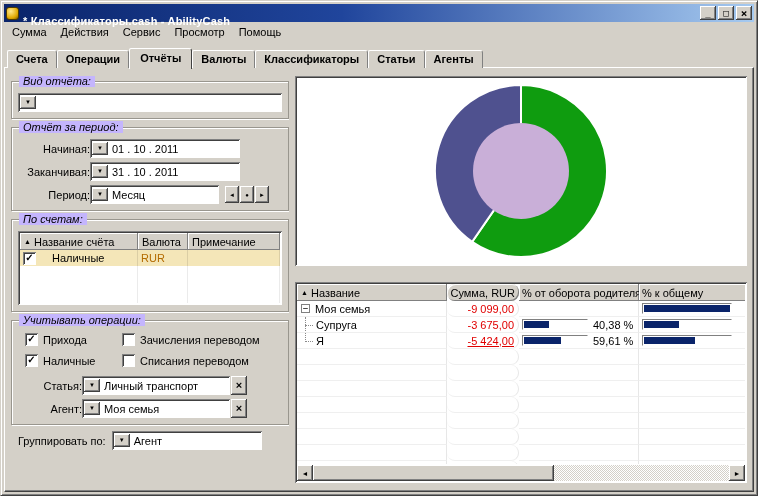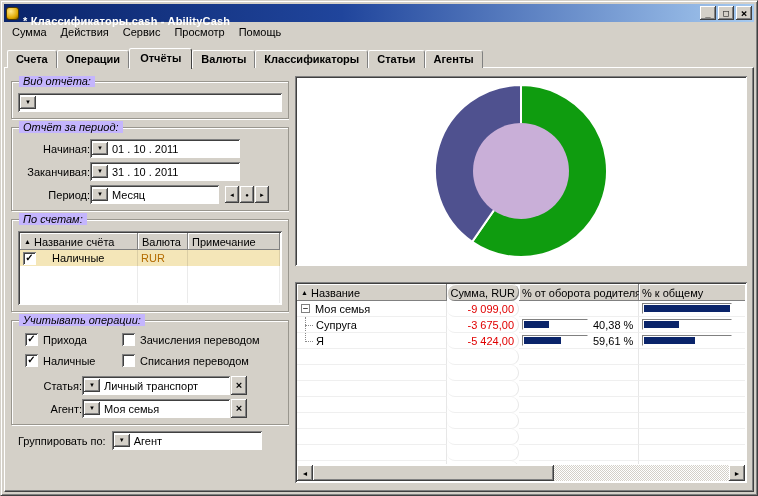--- a/index.html
+++ b/index.html
@@ -330,21 +330,21 @@
                     <span class="barbox wide">
                       <span class="barfill" style="width: 40.38%; background: rgb(10, 36, 106);"></span>
                     </span>
                   </div>
                 </div>
                 <div class="rrow">
                   <div class="rc c1">
                     <span class="conn last"></span>
                     <span>Я</span>
                   </div>
-                  <div class="rc c2" style="color: rgb(224, 0, 0);">-5 424,00</div>
+                  <div class="rc c2" style="color: rgb(224, 0, 0); text-decoration: underline;">-5 424,00</div>
                   <div class="rc c3">
                     <span class="barbox">
                       <span class="barfill" style="width: 59.61%; background: rgb(10, 36, 106);"></span>
                     </span>
                     <span class="pcttext">59,61 %</span>
                   </div>
                   <div class="rc c4">
                     <span class="barbox wide">
                       <span class="barfill" style="width: 59.61%; background: rgb(10, 36, 106);"></span>
                     </span>

